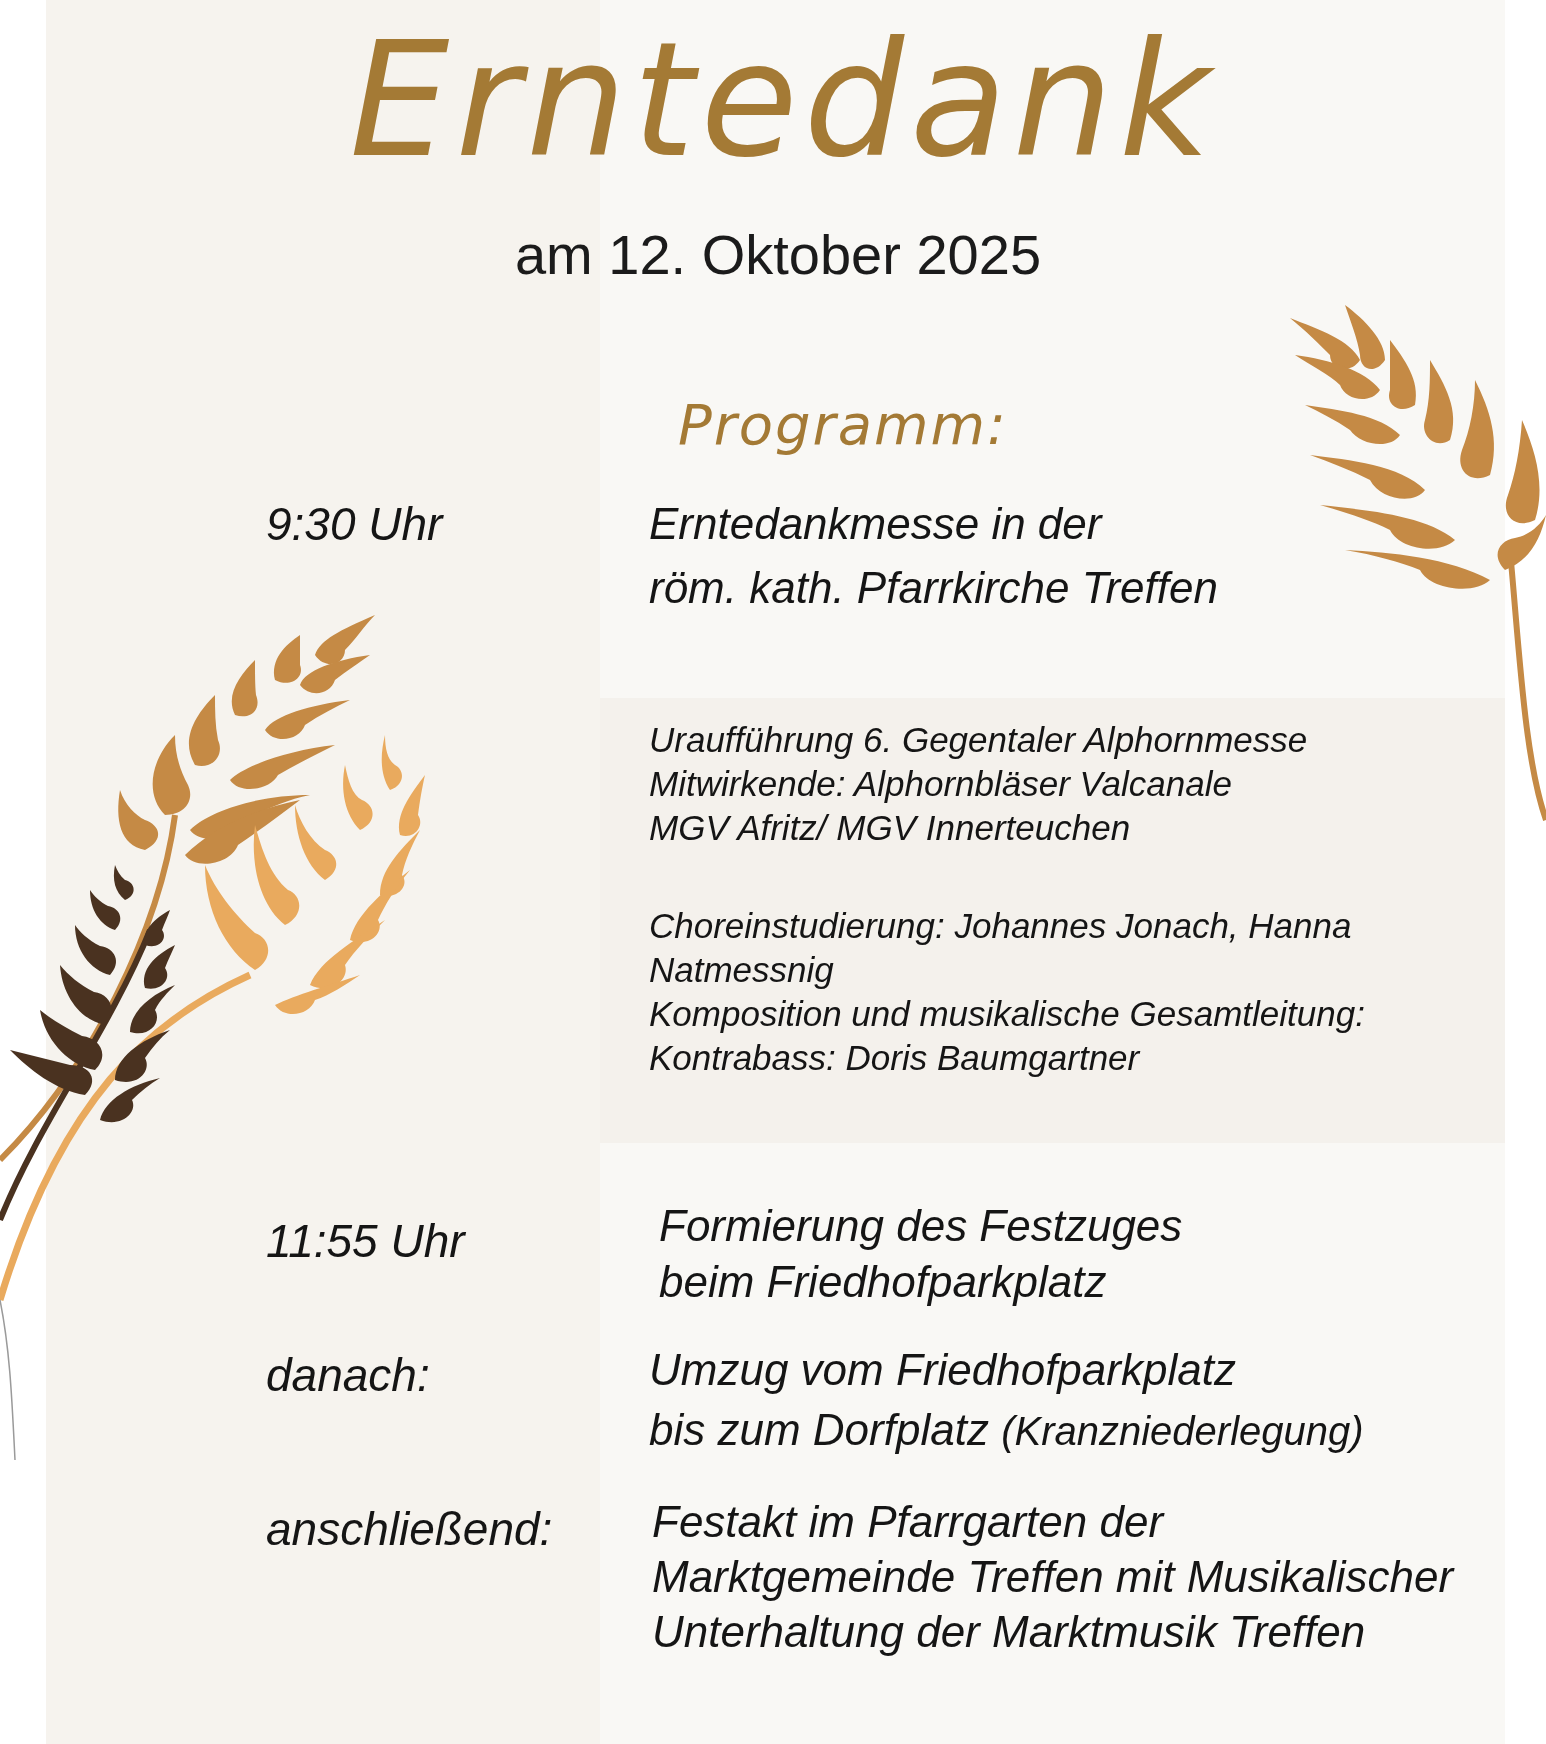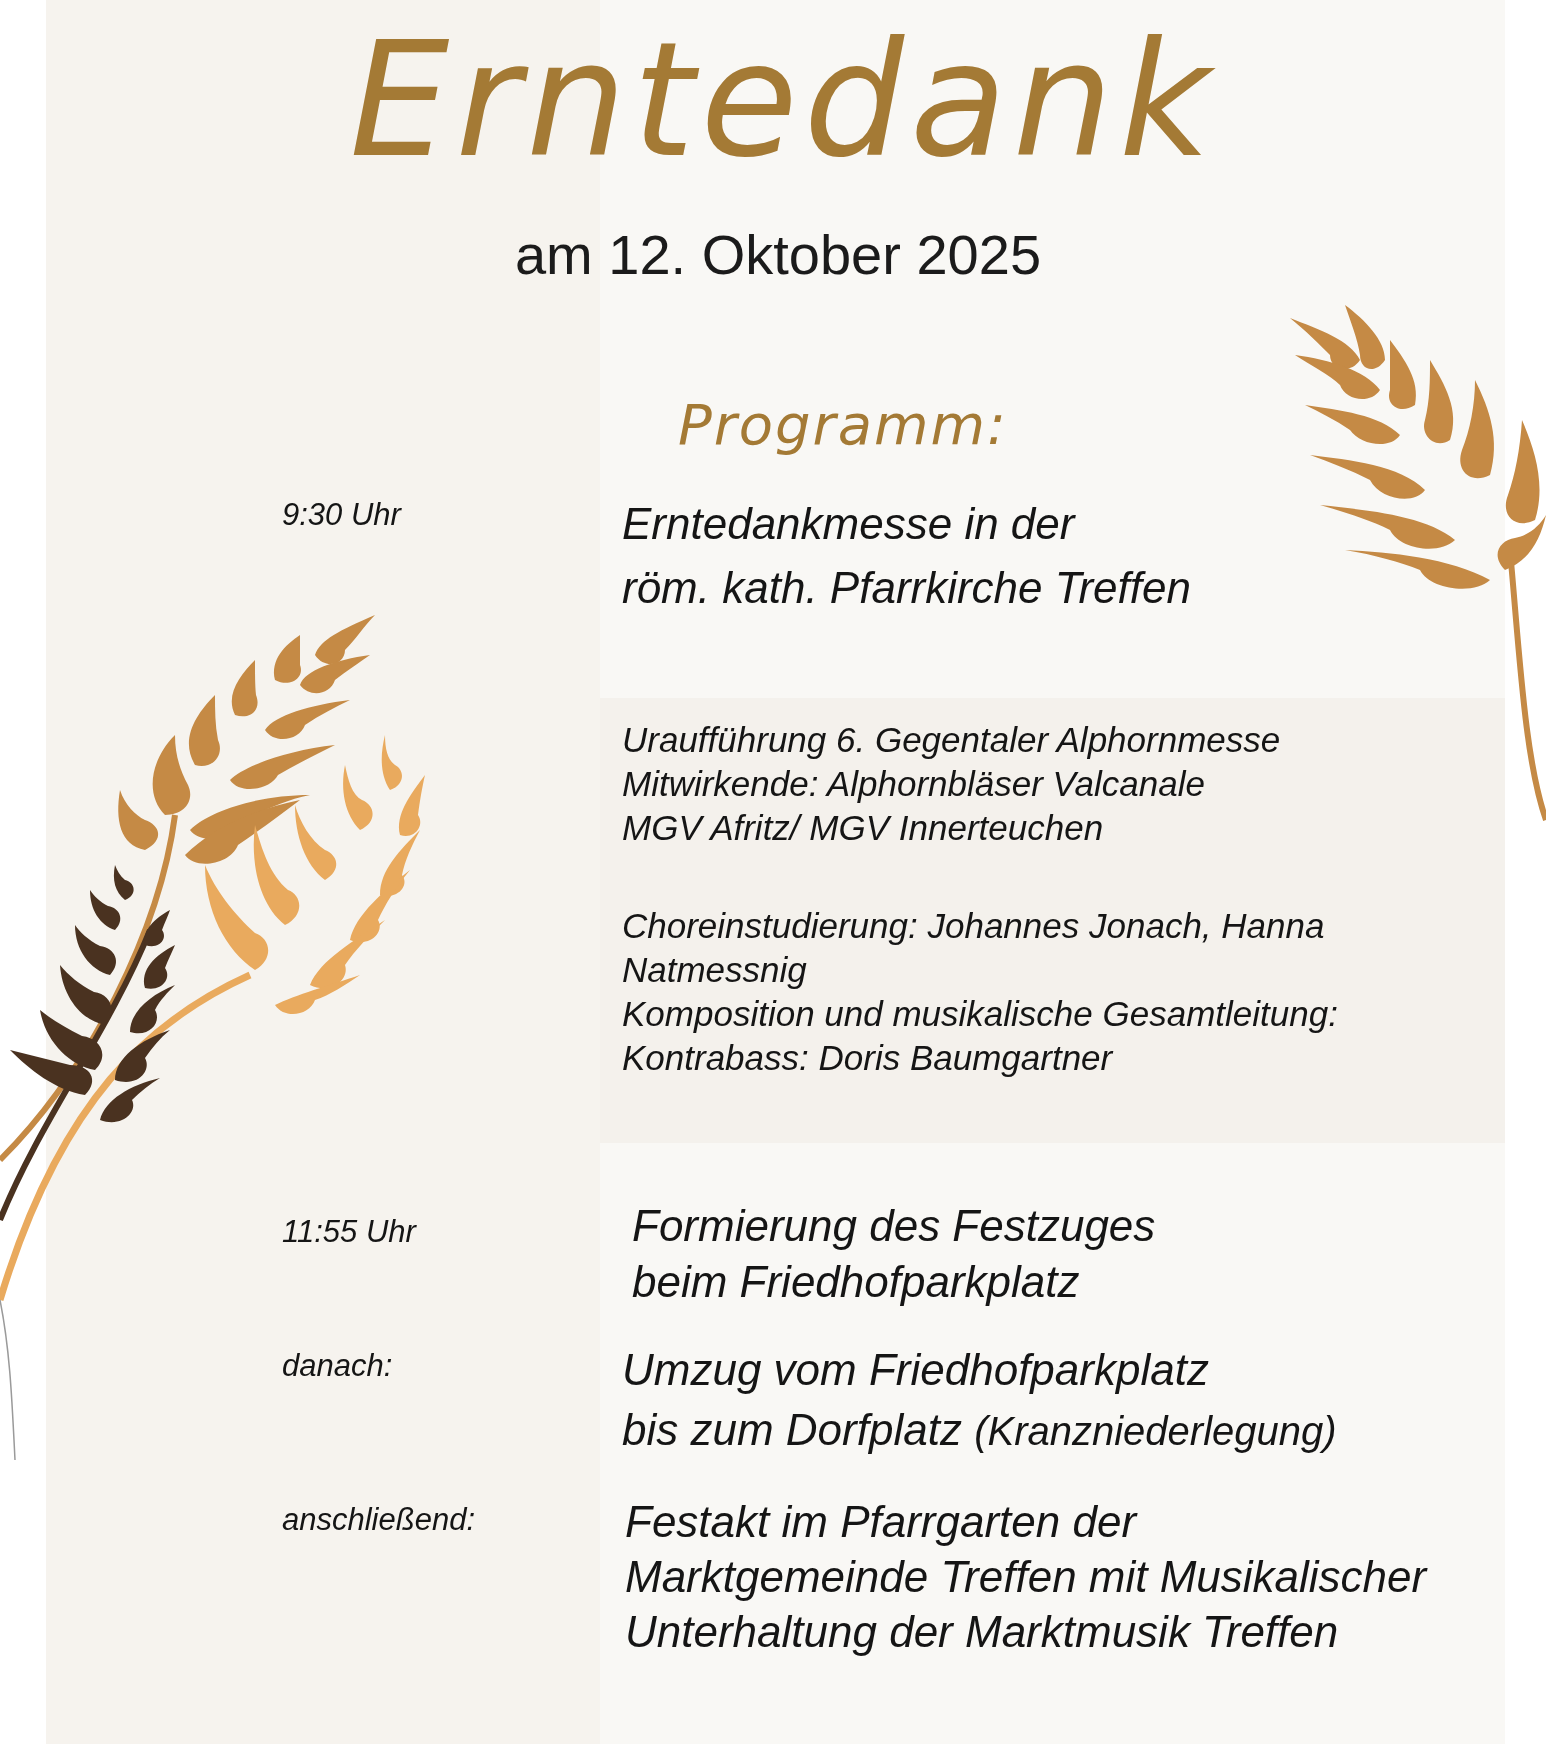--- a/index.html
+++ b/index.html
@@ -30,22 +30,22 @@
     position: absolute; left: 0; width: 1546px; top: 222px; text-align: center;
     font-size: 56px; color: #1b1b1b;
     transform: translateX(5px);
   }
   .section-title {
     position: absolute; left: 678px; top: 392px;
     font-family: "DejaVu Sans", sans-serif; font-style: oblique;
     font-size: 56px; color: #a47a35; letter-spacing: 2px;
   }
   .lbl, .txt { position: absolute; font-style: italic; color: #151515; }
-  .lbl { font-size: 31px; left: 266px; margin-left: 16px; }
-  .txt { font-size: 44px; line-height: 64px; }
+  .lbl { font-size: 46px; left: 266px; }
+  .txt { font-size: 44px; line-height: 64px; margin-left: 27px; }
   .txt.small { font-size: 35px; line-height: 44px; }
   .txt .paren { font-size: 40px; }
   .wheat { position: absolute; }
 </style>
 </head>
 <body>
 
 <div class="panel"></div>
 <div class="panel-right"></div>
 <div class="panel-mid"></div>

